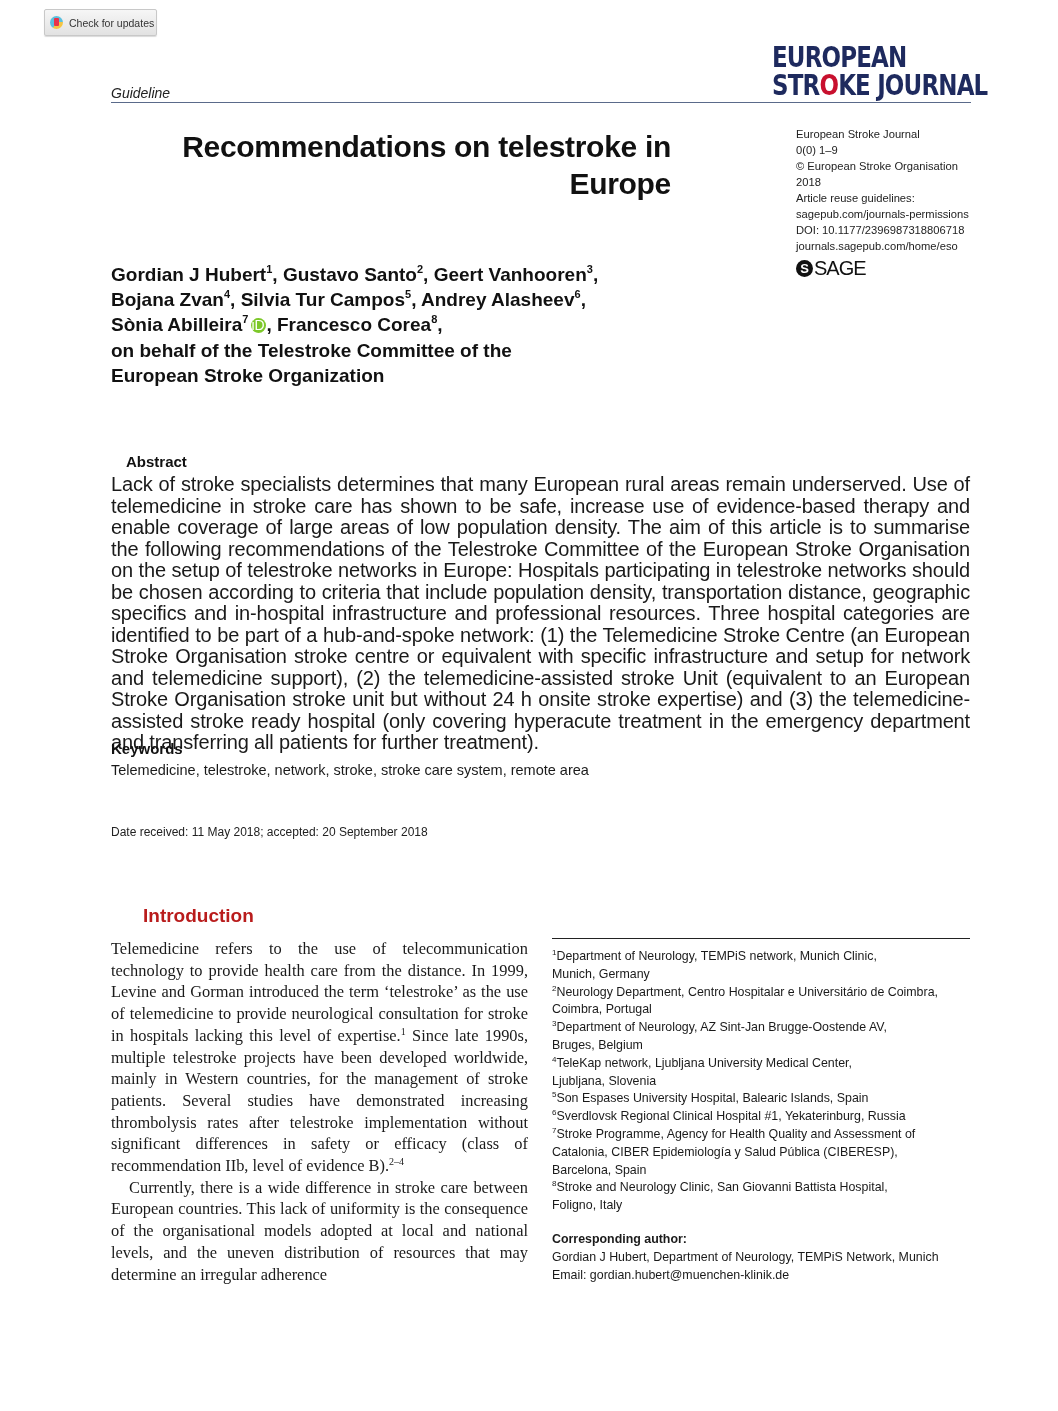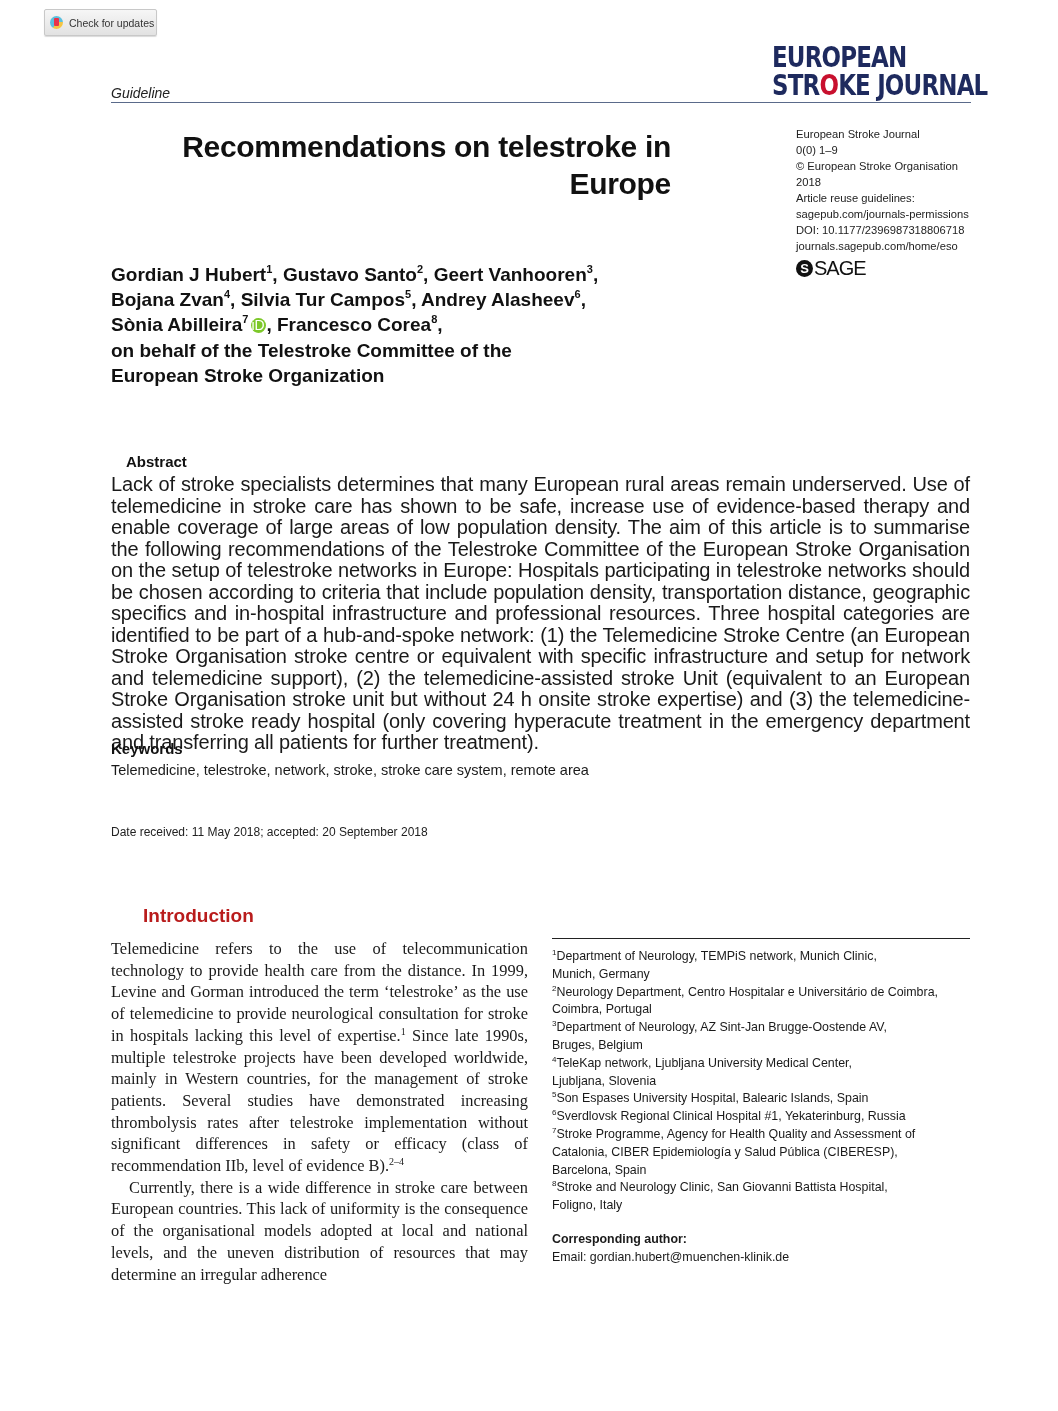--- a/index.html
+++ b/index.html
@@ -184,14 +184,15 @@
       <div class="line"><sup>7</sup><span>Stroke Programme, Agency for Health Quality and Assessment of</span></div>
       <div class="line">Catalonia, CIBER Epidemiología y Salud Pública (CIBERESP),</div>
       <div class="line">Barcelona, Spain</div>
     </div>
   <div class="aff">
       <div class="line"><sup>8</sup><span>Stroke and Neurology Clinic, San Giovanni Battista Hospital,</span></div>
       <div class="line">Foligno, Italy</div>
     </div>
 
   <div id="corr-h">Corresponding author:</div>
+  <div class="line">Gordian J Hubert, Department of Neurology, TEMPiS Network, Munich</div>
   <div class="line">Email: gordian.hubert@muenchen-klinik.de</div>
 </div>
 
 </body></html>

